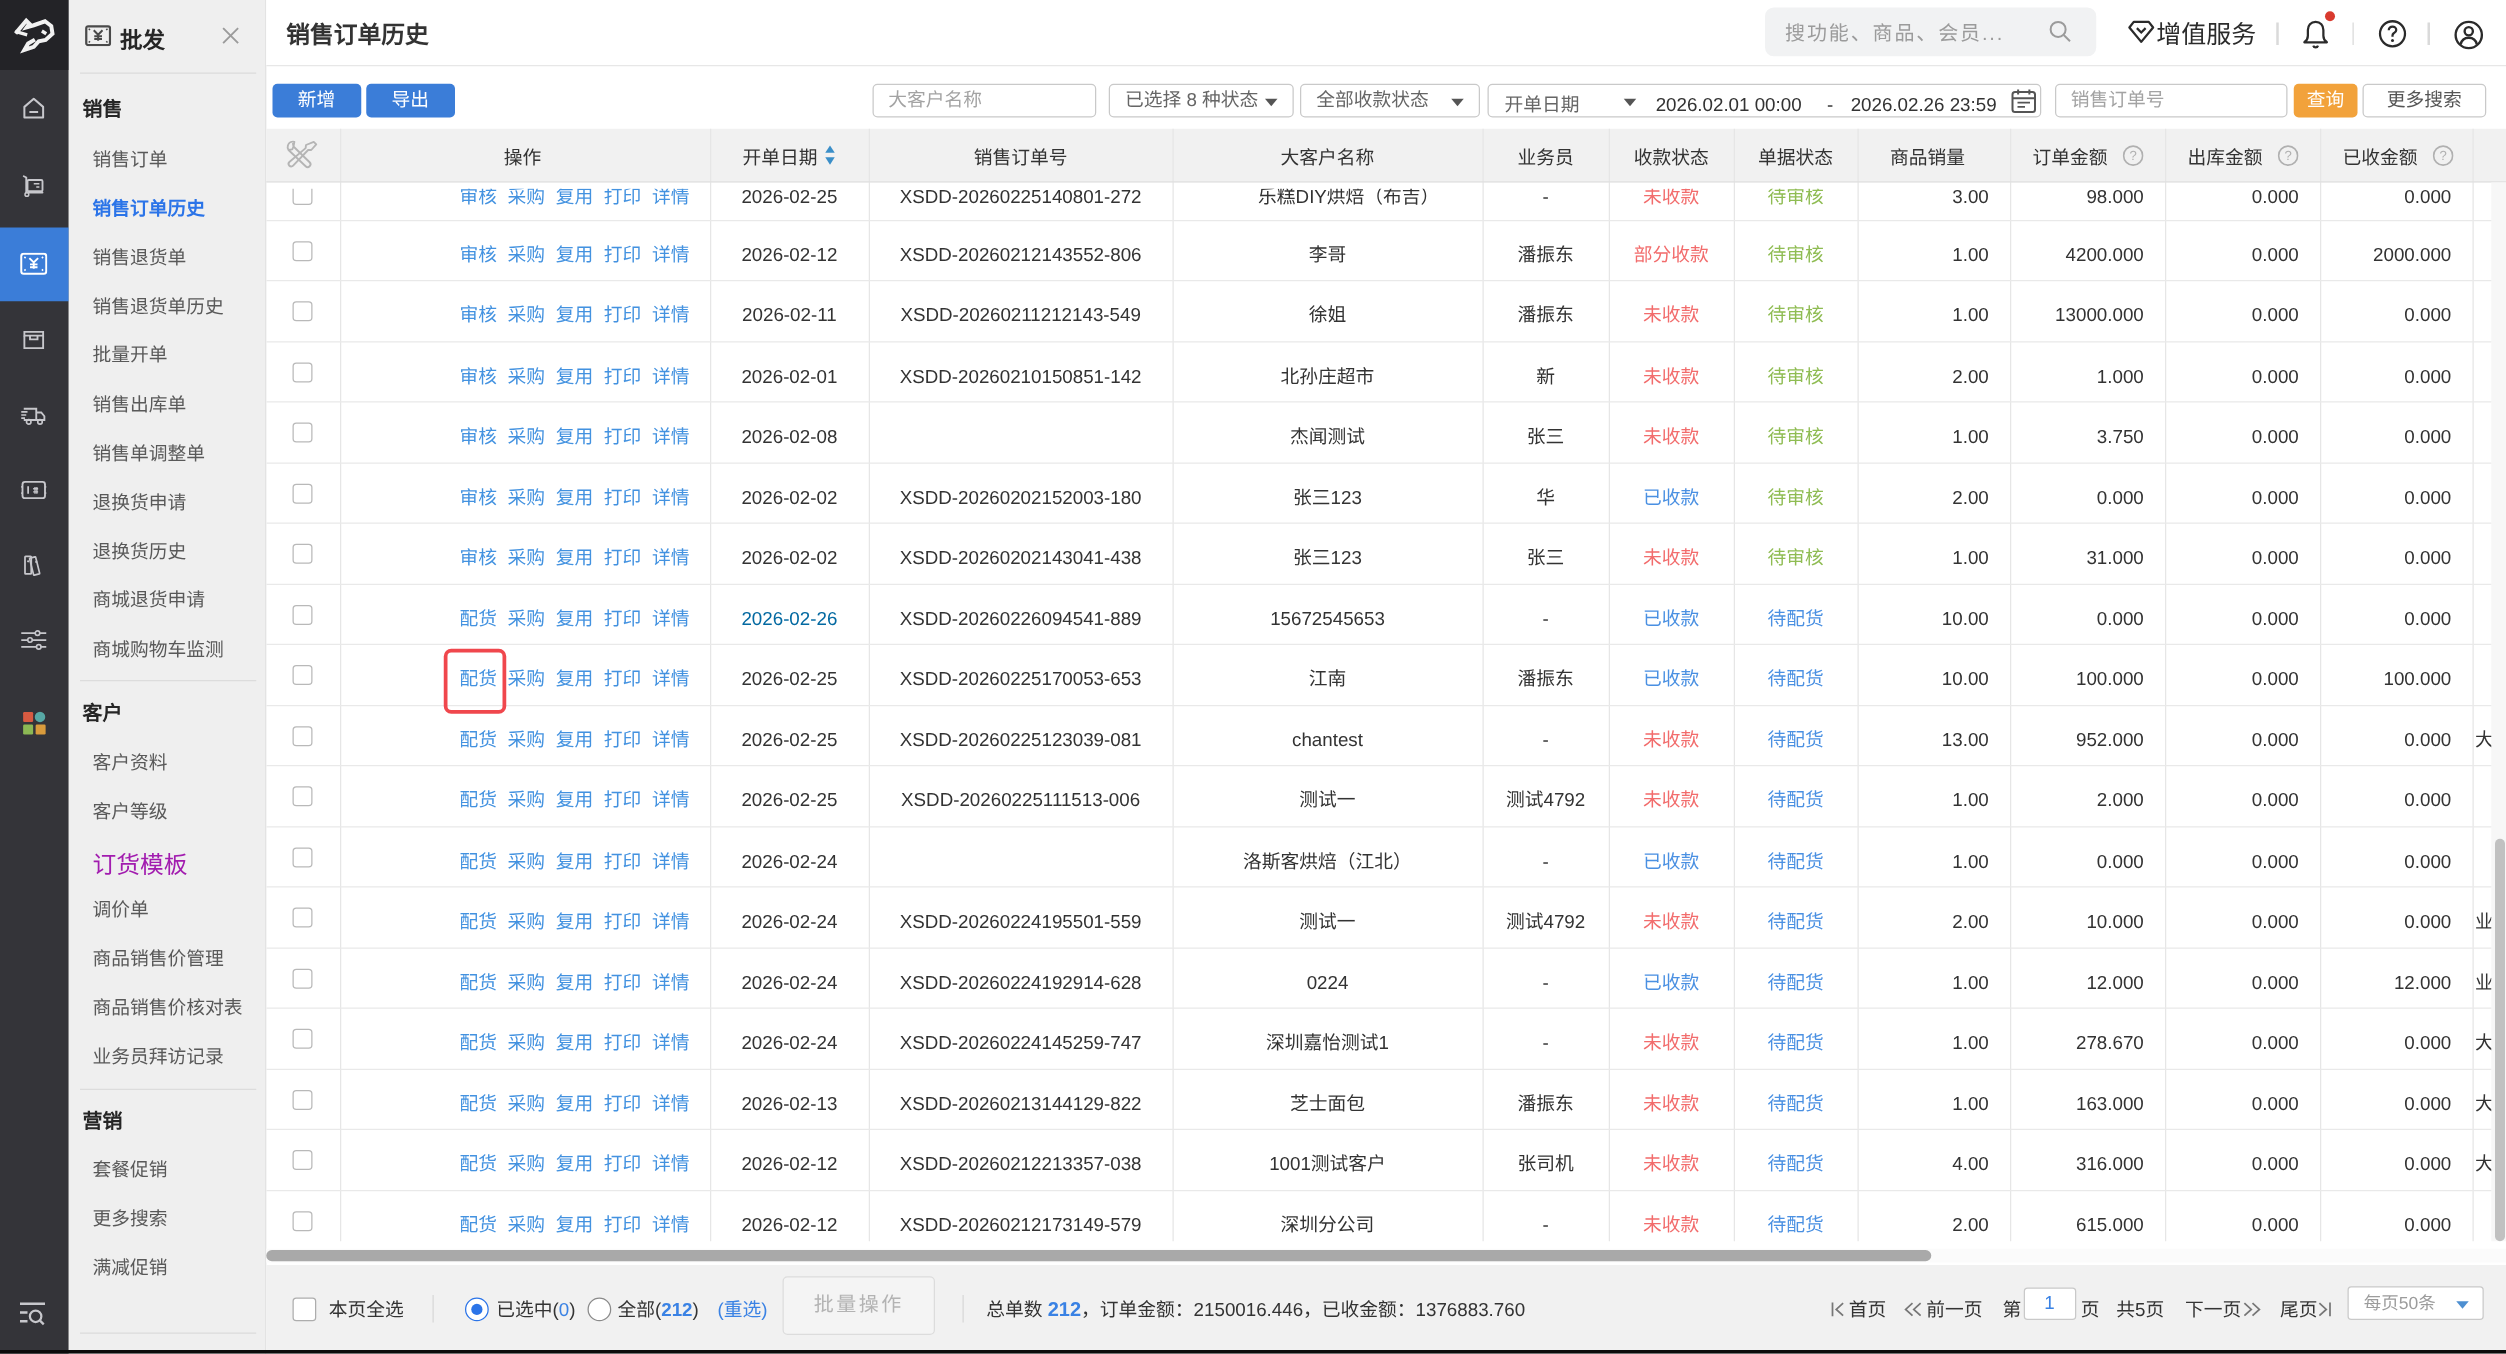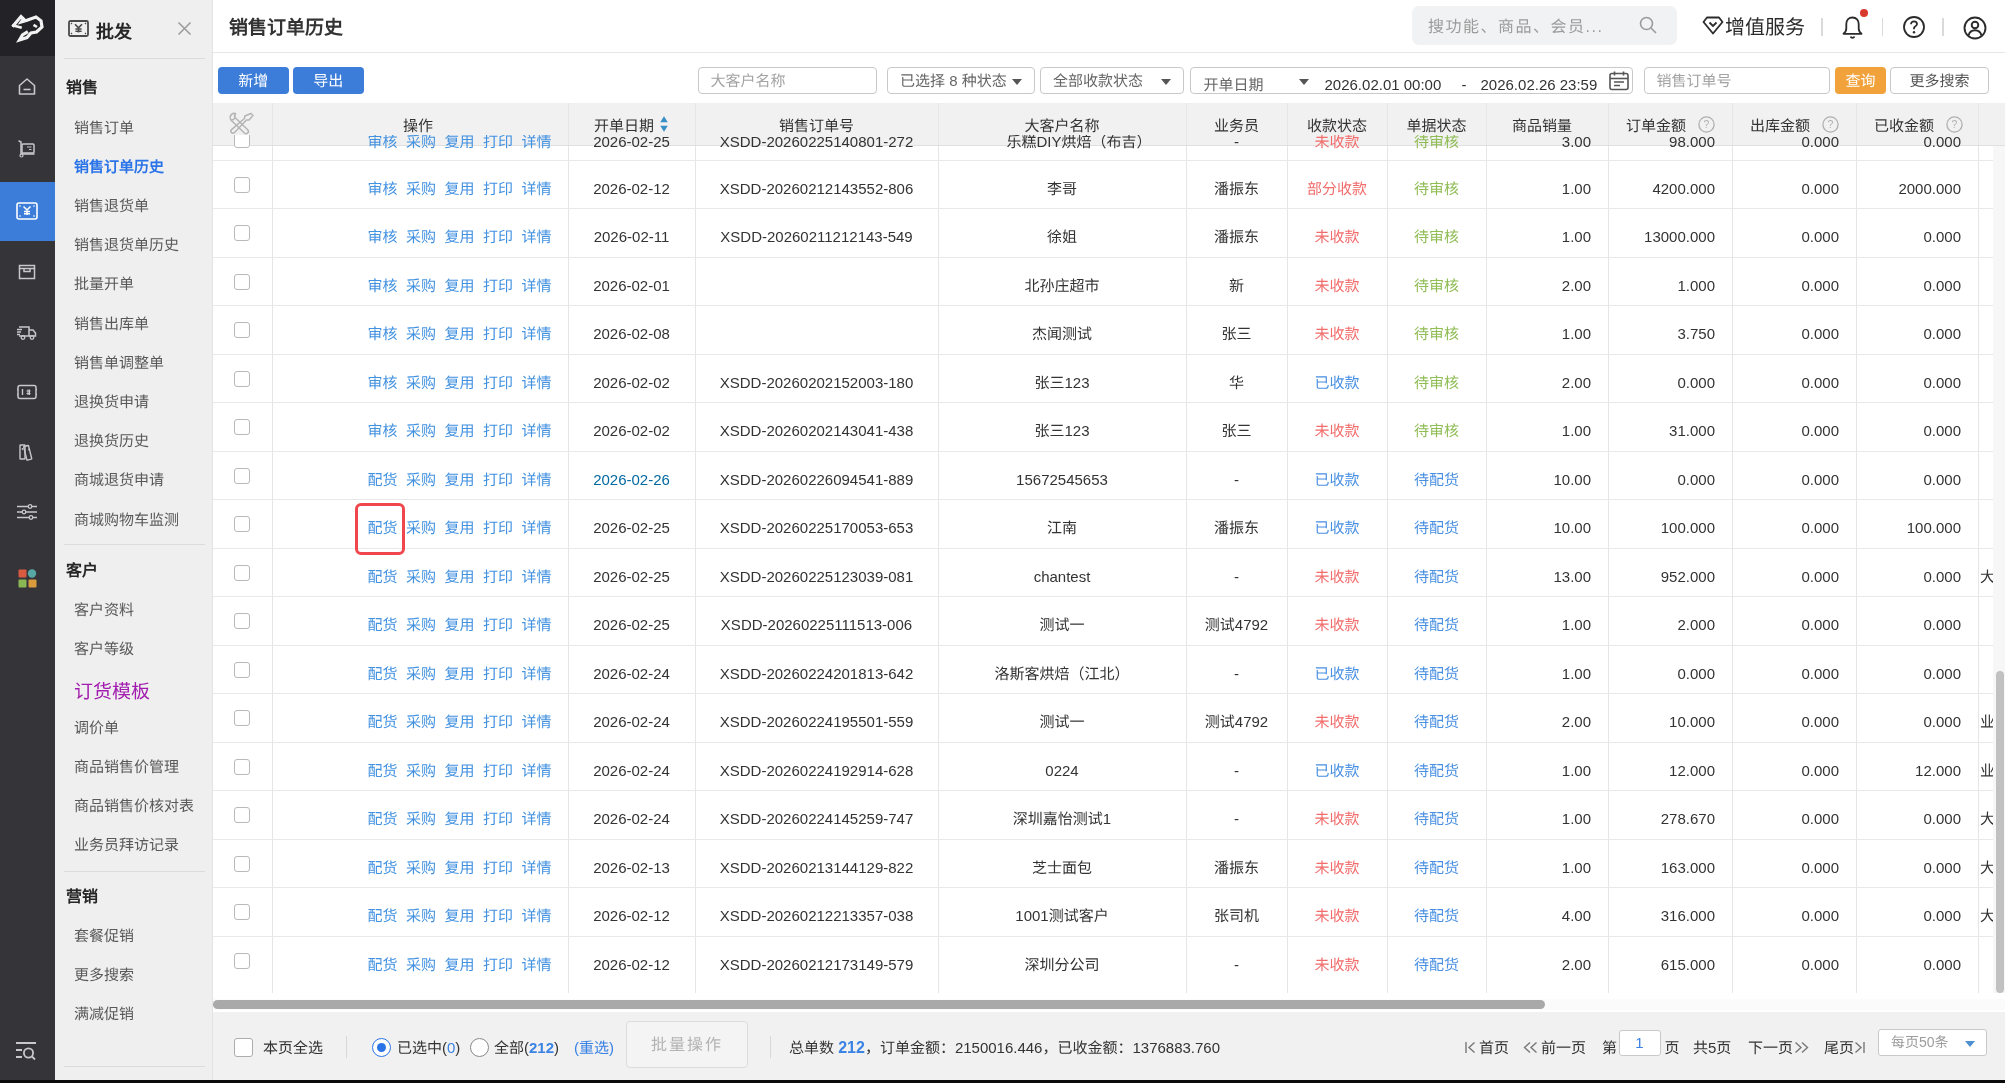--- a/index.html
+++ b/index.html
@@ -251,21 +251,21 @@
       <text x="8.5" y="12" font-size="10.5" fill="#b0b0b0" text-anchor="middle" font-family="Liberation Sans">?</text>
     </svg>
   </div>
 <div class="ab ct" style="left:1904.0px;top:113.8px;font-size:15px;color:#333;">已收金额</div>
 <div class="ab" style="left:1946px;top:116px;">
     <svg width="17" height="17" viewBox="0 0 17 17">
       <circle cx="8.5" cy="8.5" r="7.6" fill="none" stroke="#b0b0b0" stroke-width="1.3"></circle>
       <text x="8.5" y="12" font-size="10.5" fill="#b0b0b0" text-anchor="middle" font-family="Liberation Sans">?</text>
     </svg>
   </div>
-<div class="ab" style="left:213px;top:135px;width:1792px;height:847.5px;overflow:hidden;">
+<div class="ab" style="left:213px;top:151px;width:1792px;height:847.5px;overflow:hidden;">
 <div class="ab" style="left:0;top:-16.5px;width:1792px;height:42.0px;border-bottom:1px solid #e9e9e9;font-size:15px;line-height:46.0px;">
 <span class="ab" style="left:20.5px;top:13.0px;width:16px;height:16px;border:1px solid #b9b9b9;border-radius:3px;background:#fff;"></span>
       <span class="ab" style="left:154.5px;color:#4392e0;">审核</span>
       <span class="ab" style="left:193.0px;color:#4392e0;">采购</span>
       <span class="ab" style="left:231.5px;color:#4392e0;">复用</span>
       <span class="ab" style="left:270.0px;color:#4392e0;">打印</span>
       <span class="ab" style="left:308.5px;color:#4392e0;">详情</span>
       <span class="ab ct" style="left:418.5px;color:#333;">2026-02-25</span>
       <span class="ab ct" style="left:603.5px;color:#333;">XSDD-20260225140801-272</span>
       <span class="ab ct" style="left:849.0px;color:#333;margin-left:17px;">乐糕DIY烘焙（布吉）</span>
@@ -314,20 +314,21 @@
       <span class="ab" style="right:44.0px;color:#333;">0.000</span>
     </div>
 <div class="ab" style="left:0;top:122.5px;width:1792px;height:48.5px;border-bottom:1px solid #e9e9e9;font-size:15px;line-height:55.0px;">
 <span class="ab" style="left:20.5px;top:16.2px;width:16px;height:16px;border:1px solid #b9b9b9;border-radius:3px;background:#fff;"></span>
       <span class="ab" style="left:154.5px;color:#4392e0;">审核</span>
       <span class="ab" style="left:193.0px;color:#4392e0;">采购</span>
       <span class="ab" style="left:231.5px;color:#4392e0;">复用</span>
       <span class="ab" style="left:270.0px;color:#4392e0;">打印</span>
       <span class="ab" style="left:308.5px;color:#4392e0;">详情</span>
       <span class="ab ct" style="left:418.5px;color:#333;">2026-02-01</span>
+      <span class="ab ct" style="left:603.5px;color:#333;">XSDD-20260210150851-142</span>
       <span class="ab ct" style="left:849.0px;color:#333;">北孙庄超市</span>
       <span class="ab ct" style="left:1023.5px;color:#333;">新</span>
       <span class="ab ct" style="left:1124.0px;color:#f26c6c;">未收款</span>
       <span class="ab ct" style="left:1223.5px;color:#8fbc53;">待审核</span>
       <span class="ab" style="right:414.0px;color:#333;">2.00</span>
       <span class="ab" style="right:290.0px;color:#333;">1.000</span>
       <span class="ab" style="right:166.0px;color:#333;">0.000</span>
       <span class="ab" style="right:44.0px;color:#333;">0.000</span>
     </div>
 <div class="ab" style="left:0;top:171.0px;width:1792px;height:48.5px;border-bottom:1px solid #e9e9e9;font-size:15px;line-height:55.0px;">
@@ -457,21 +458,20 @@
       <span class="ab" style="right:44.0px;color:#333;">0.000</span>
     </div>
 <div class="ab" style="left:0;top:510.5px;width:1792px;height:48.5px;border-bottom:1px solid #e9e9e9;font-size:15px;line-height:55.0px;">
 <span class="ab" style="left:20.5px;top:16.2px;width:16px;height:16px;border:1px solid #b9b9b9;border-radius:3px;background:#fff;"></span>
       <span class="ab" style="left:154.5px;color:#4392e0;">配货</span>
       <span class="ab" style="left:193.0px;color:#4392e0;">采购</span>
       <span class="ab" style="left:231.5px;color:#4392e0;">复用</span>
       <span class="ab" style="left:270.0px;color:#4392e0;">打印</span>
       <span class="ab" style="left:308.5px;color:#4392e0;">详情</span>
       <span class="ab ct" style="left:418.5px;color:#333;">2026-02-24</span>
-      <span class="ab ct" style="left:603.5px;color:#333;">XSDD-20260224201813-642</span>
       <span class="ab ct" style="left:849.0px;color:#333;">洛斯客烘焙（江北）</span>
       <span class="ab ct" style="left:1023.5px;color:#333;">-</span>
       <span class="ab ct" style="left:1124.0px;color:#4a90e2;">已收款</span>
       <span class="ab ct" style="left:1223.5px;color:#4a90e2;">待配货</span>
       <span class="ab" style="right:414.0px;color:#333;">1.00</span>
       <span class="ab" style="right:290.0px;color:#333;">0.000</span>
       <span class="ab" style="right:166.0px;color:#333;">0.000</span>
       <span class="ab" style="right:44.0px;color:#333;">0.000</span>
     </div>
 <div class="ab" style="left:0;top:559.0px;width:1792px;height:48.5px;border-bottom:1px solid #e9e9e9;font-size:15px;line-height:55.0px;">

